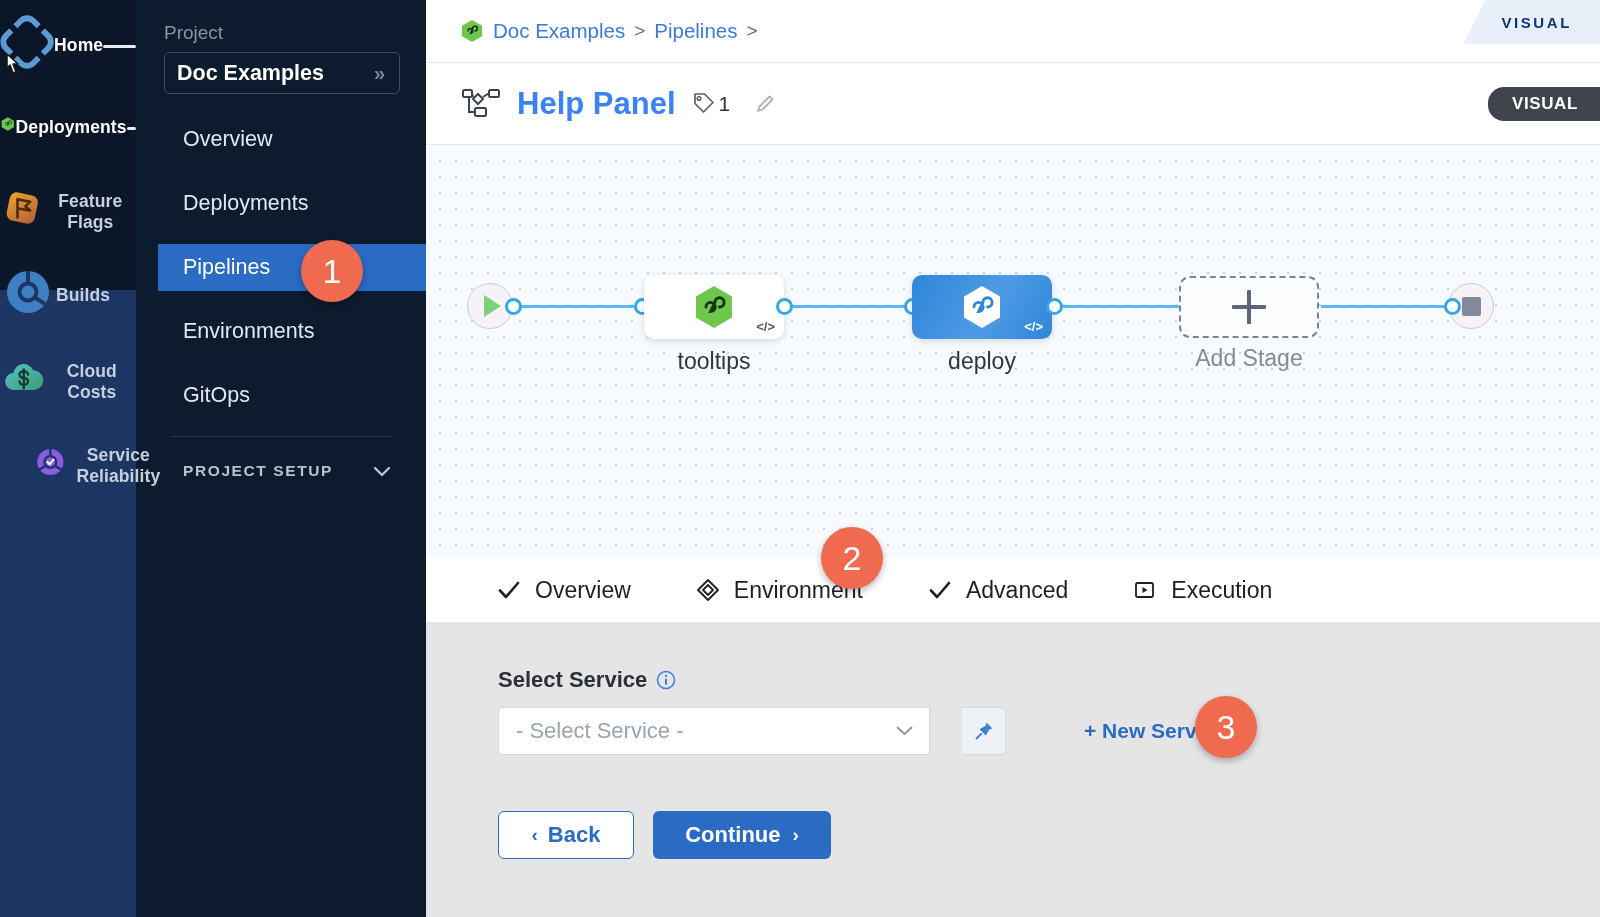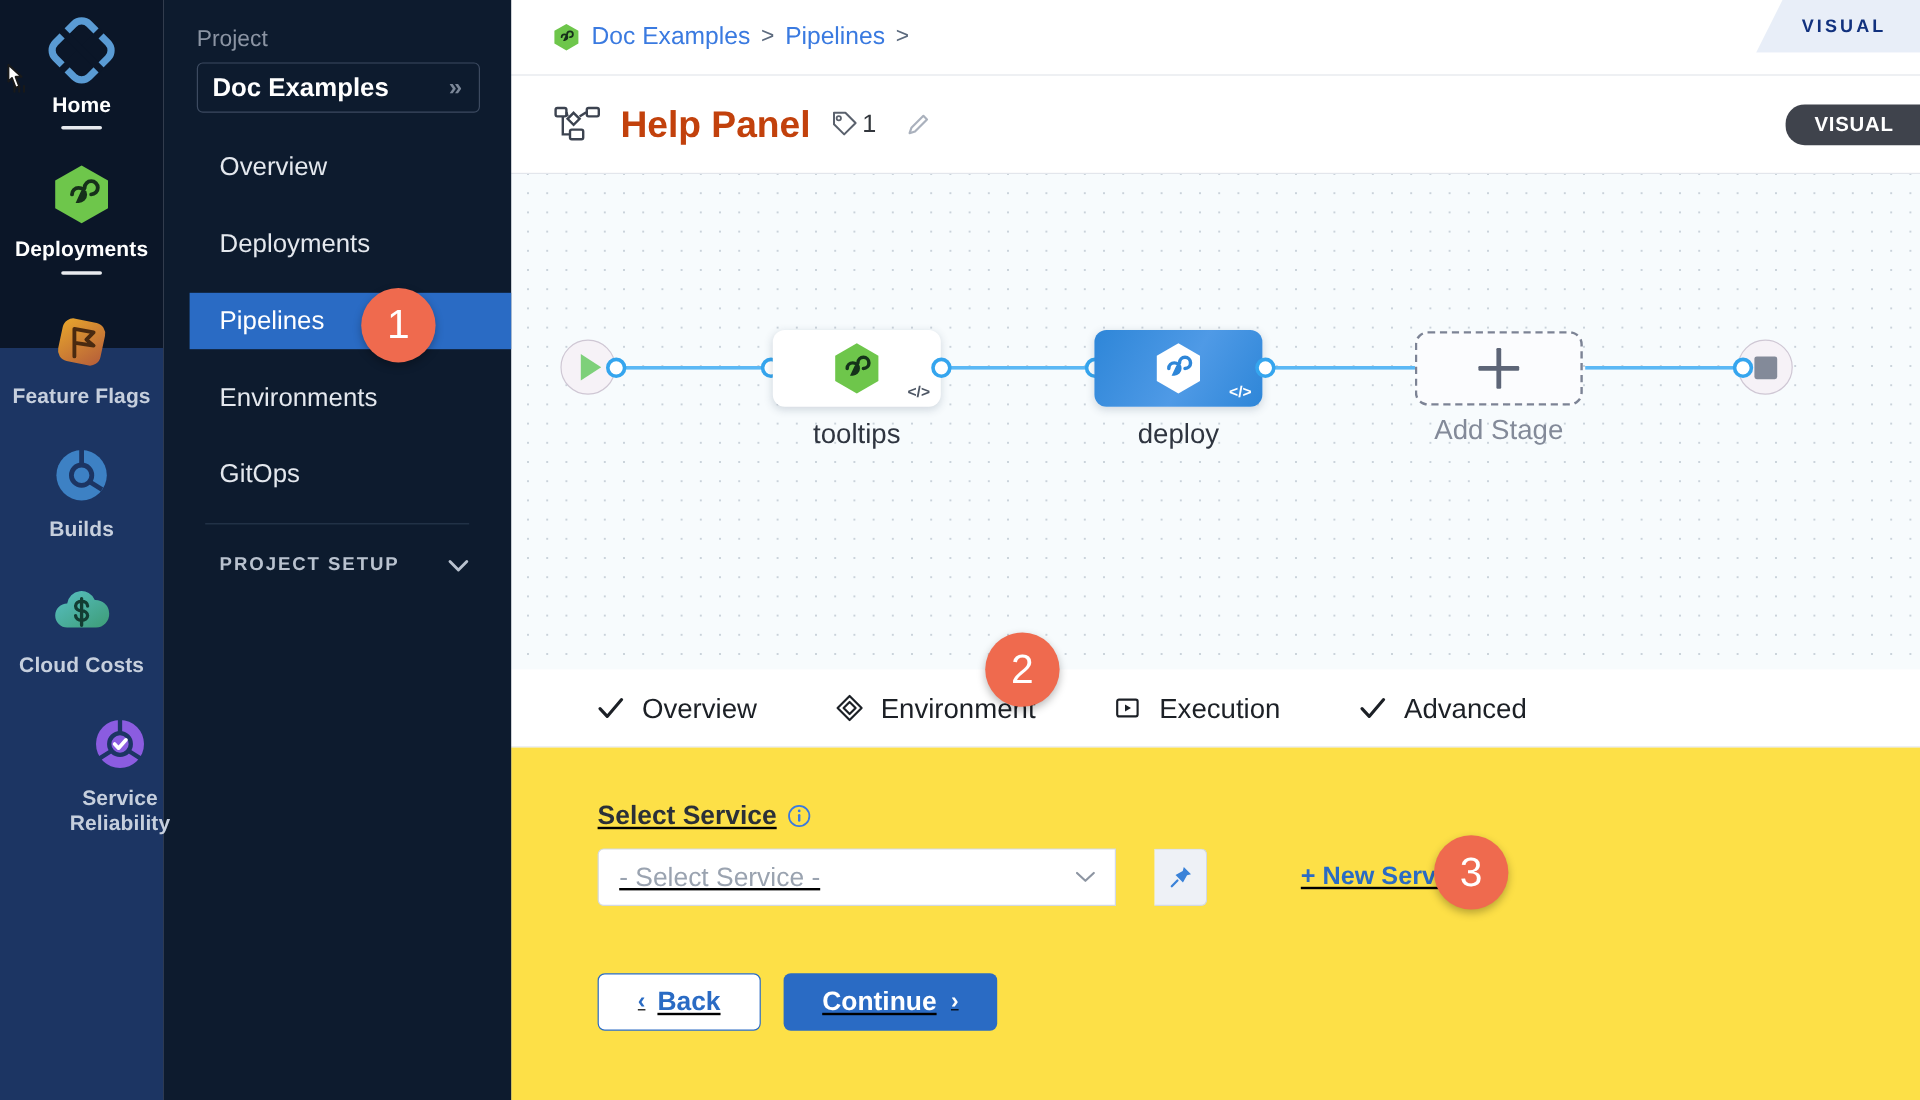--- a/index.html
+++ b/index.html
@@ -18,21 +18,21 @@
     position: relative;
     z-index: 5;
   }
   .rail-lower-bg {
     position: absolute; left: 0; top: 290px; width: 136px; height: 627px;
     background: #1c3563;
   }
   .rail-item {
     position: relative;
     width: 136px;
-    display: flex; flex-direction: column; align-items: center;
+    display: flex; flex-direction: row; align-items: center;
     padding-top: 18px;
   }
   .rail-icon { width: 56px; height: 56px; display: block; }
   .rail-label {
     margin-top: 7px;
     font-size: 17.5px; font-weight: bold; line-height: 1.16;
     color: #c6cfdd; text-align: center; letter-spacing: .1px;
   }
   .rail-item.active .rail-label { color: #ffffff; }
   .rail-underline {
@@ -110,21 +110,21 @@
   }
 
   .title-bar {
     height: 82px; flex: 0 0 82px;
     display: flex; align-items: center;
     padding-left: 35px;
     border-bottom: 1px solid #e3e6ec;
     position: relative;
   }
   .pipeline-graph-icon { width: 40px; height: 34px; margin-right: 16px; }
-  .page-title { font-size: 31px; font-weight: bold; color: #c2410c; }
+  .page-title { font-size: 31px; font-weight: bold; color: #3b82f6; }
   .tag-wrap { display: flex; align-items: center; margin-left: 16px; }
   .tag-icon { width: 23px; height: 23px; }
   .tag-count { font-size: 21px; color: #32363c; margin-left: 4px; }
   .edit-pencil { width: 22px; height: 22px; margin-left: 24px; }
   .visual-badge {
     position: absolute; right: 0px; top: 24px;
     background: #3f434c; color: #ffffff;
     font-size: 17px; font-weight: bold; letter-spacing: .6px;
     padding: 7px 22px 7px 24px;
     border-radius: 16px 0 0 16px;
@@ -206,24 +206,23 @@
   }
   .tab .tab-ico { width: 26px; height: 26px; margin-right: 13px; display:flex; align-items:center; justify-content:center;}
   .tab.active::after {
     content:""; position: absolute; left: -6px; right: -6px; bottom: 0;
     height: 4px; background: #2a6bc4;
   }
 
   
   .form-area {
     flex: 1 1 auto;
-    background: #fde047;
+    background: #e5e5e5;
     padding: 44px 0 0 72px;
     position: relative;
-    text-decoration: underline;
   }
   .field-label-row { display: flex; align-items: center; }
   .field-label { font-size: 22px; color: #2b3038; font-weight: bold; }
   .info-icon { width: 20px; height: 20px; margin-left: 9px; }
   .select-row { display: flex; align-items: center; margin-top: 14px; gap: 32px; }
   .select-box {
     width: 432px; height: 48px;
     background: #ffffff; border: 1px solid #d3d9e2;
     border-radius: 5px 0 0 5px;
     display: flex; align-items: center; justify-content: space-between;
@@ -489,34 +488,34 @@
               <path d="M13 8 L18 13 L13 18 L8 13 Z"></path>
             </g>
           </svg>
         </span>
         <span>Environment</span>
       </div>
 
       <div class="tab">
         <span class="tab-ico">
           <svg viewBox="0 0 26 26" width="26" height="26">
+              <path d="M4 13.5 L10 20 L22 6" fill="none" stroke="#1c2026" stroke-width="2.6" stroke-linecap="round" stroke-linejoin="round"></path>
+            </svg>
+        </span>
+        <span>Advanced</span>
+      </div>
+
+      <div class="tab">
+        <span class="tab-ico">
+          <svg viewBox="0 0 26 26" width="26" height="26">
             <rect x="4" y="6" width="17" height="14" rx="1.5" fill="none" stroke="#1c2026" stroke-width="1.8"></rect>
             <path d="M10.5 10 L15.5 13 L10.5 16 Z" fill="#1c2026"></path>
           </svg>
         </span>
         <span>Execution</span>
-      </div>
-
-      <div class="tab">
-        <span class="tab-ico">
-          <svg viewBox="0 0 26 26" width="26" height="26">
-              <path d="M4 13.5 L10 20 L22 6" fill="none" stroke="#1c2026" stroke-width="2.6" stroke-linecap="round" stroke-linejoin="round"></path>
-            </svg>
-        </span>
-        <span>Advanced</span>
       </div>
     </div>
 
     <div class="form-area">
       <div class="field-label-row">
         <span class="field-label">Select Service</span>
         <svg class="info-icon" viewBox="0 0 20 20">
           <circle cx="10" cy="10" r="8.5" fill="none" stroke="#3a7ae0" stroke-width="1.5"></circle>
           <circle cx="10" cy="5.8" r="1.15" fill="#3a7ae0"></circle>
           <rect x="9" y="8.4" width="2" height="6.4" rx="1" fill="#3a7ae0"></rect>

